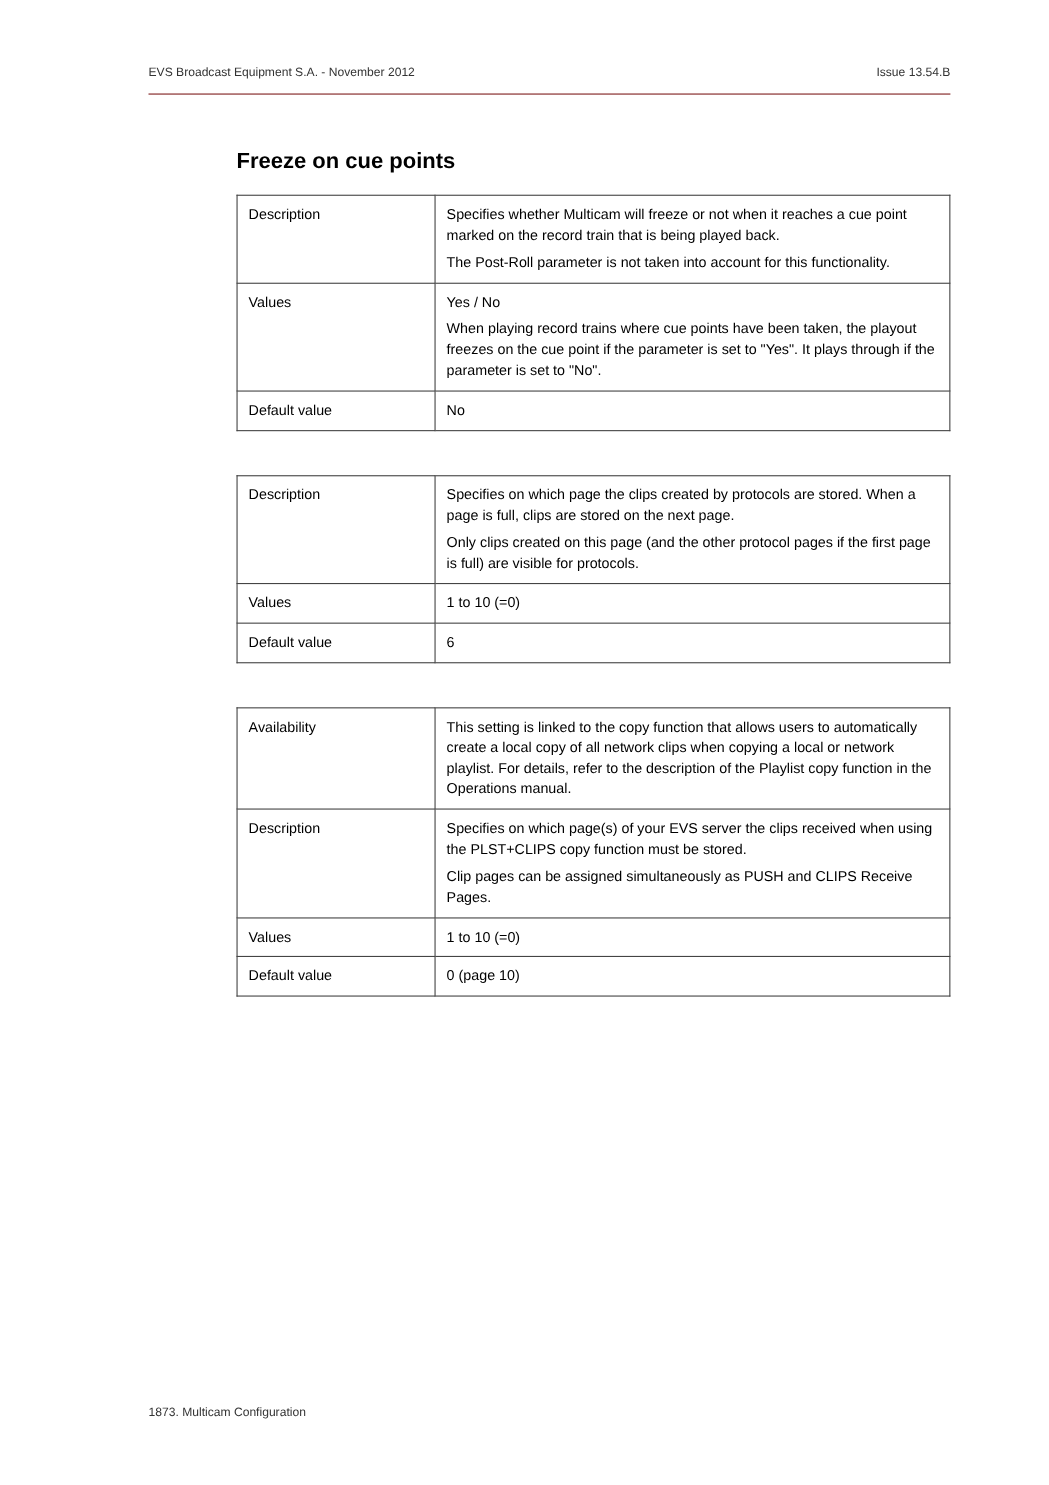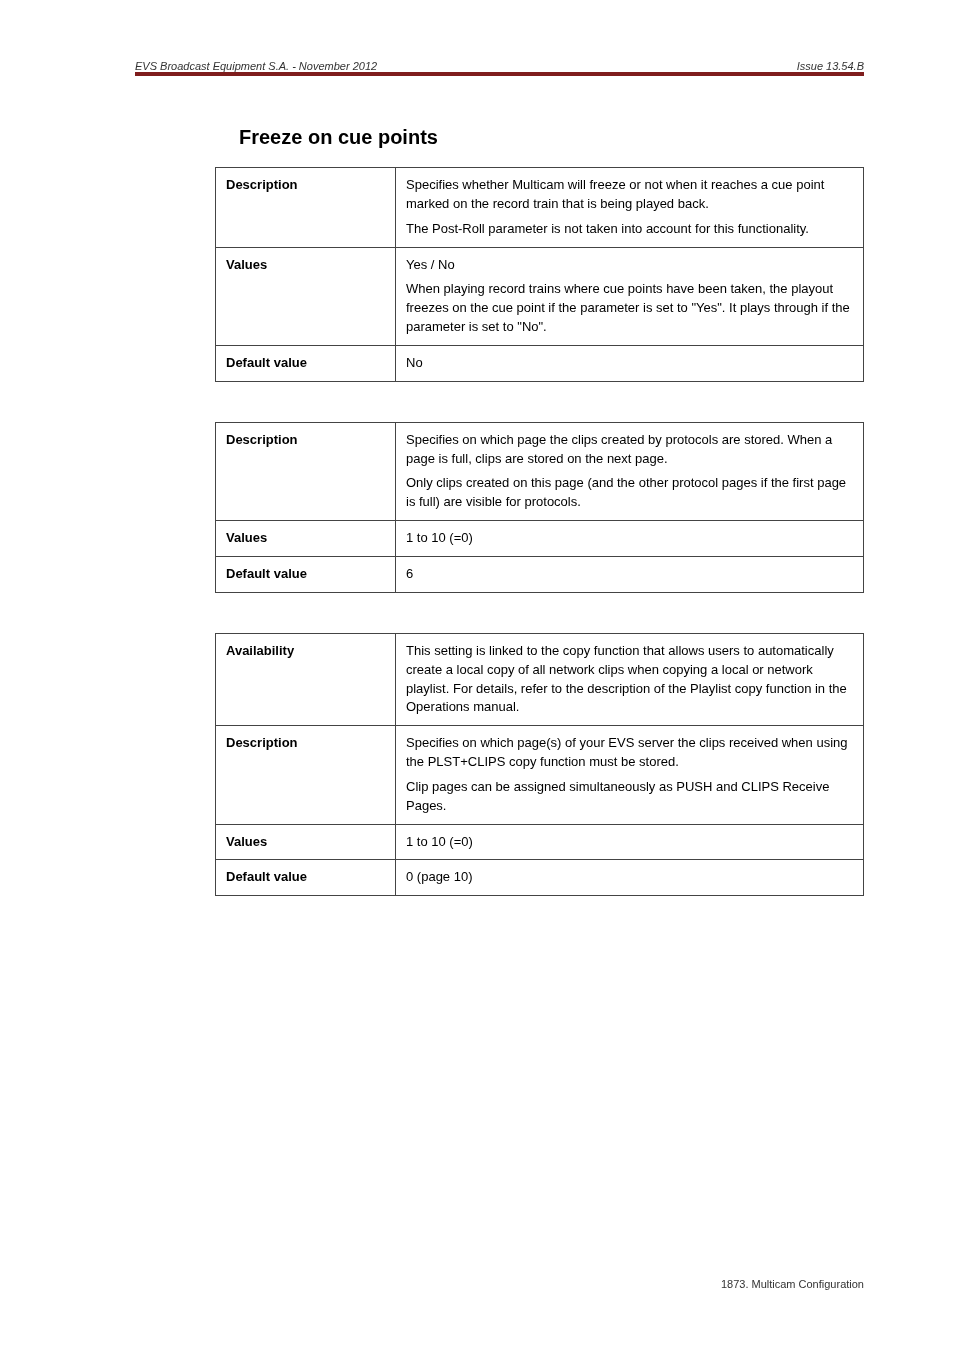--- a/index.html
+++ b/index.html
@@ -13,66 +13,64 @@
     width: 954px;
     height: 1350px;
     position: relative;
     padding: 60px 90px 60px 135px;
   }
   .header-row {
     display: flex;
     justify-content: space-between;
     font-size: 11px;
     color: #333;
-    padding-bottom: 0;
-    border-bottom: 4px solid #7f1d1d;
+    padding-bottom: 13px;
+    border-bottom: 1px solid #7f1d1d;
     margin-bottom: 50px;
-    font-style: italic;
   }
   .content {
     margin-left: 80px;
   }
   h2 {
     font-size: 20px;
     font-weight: bold;
     color: #000;
     margin-bottom: 18px;
-    margin-left: 24px;
   }
   .param-table {
     border-collapse: collapse;
     width: 100%;
     margin-bottom: 40px;
   }
   .param-table td {
     border: 1px solid #444;
     padding: 8px 10px;
     vertical-align: top;
     font-size: 13px;
     line-height: 1.45;
     color: #000;
   }
   .param-table td.key {
     width: 180px;
-    font-weight: bold;
+    font-weight: normal;
   }
   .para-block {
     display: block;
     margin-bottom: 6px;
   }
   .para-block:last-child {
     margin-bottom: 0;
   }
   .footer-row {
     position: absolute;
     bottom: 60px;
     left: 135px;
     right: 90px;
     display: flex;
-    justify-content: flex-end;
+    justify-content: flex-start;
     font-size: 11px;
     color: #333;
   }
 </style>
 </head>
 <body>
 
 <div class="header-row">
   <span>EVS Broadcast Equipment S.A.  -  November 2012</span>
   <span>Issue 13.54.B</span>

